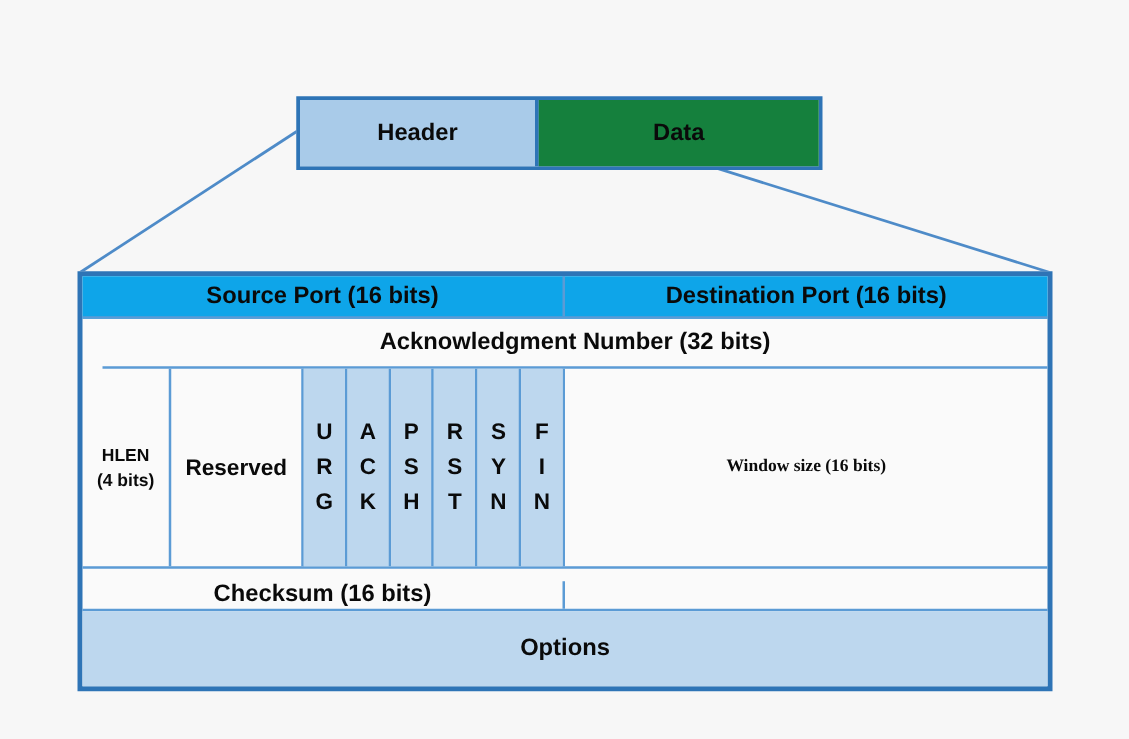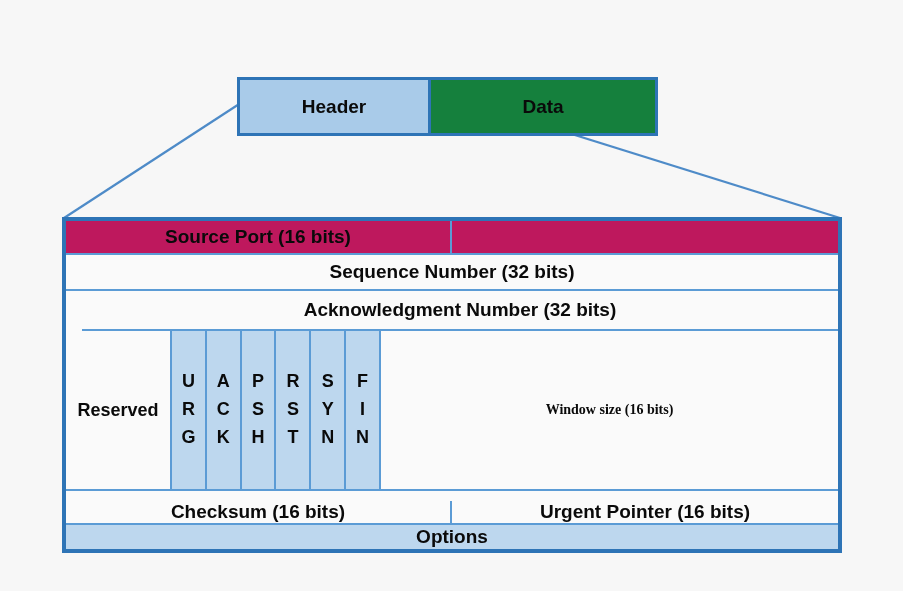--- a/index.html
+++ b/index.html
@@ -58,21 +58,21 @@
     display: flex;
     flex-direction: column;
     z-index: 1;
   }
   .t-row {
     display: flex;
     align-items: stretch;
     border-bottom: 2px solid #5b9bd5;
   }
   .t-row:last-child { border-bottom: none; }
-  .row-ports    { height: 34px; background: #be185d; }
+  .row-ports    { height: 34px; background: #0ea5e9; }
   .row-seq      { height: 36px; }
   .row-ack      { height: 40px; margin-left: 16px; }
   .row-mid      { height: 160px; }
   .row-checksum { height: 34px; align-items: flex-end; }
   .row-options  { flex: 1; background: #bdd7ee; }
   .cell {
     display: flex; align-items: center; justify-content: center;
     font-size: 19px;
     text-align: center;
   }
@@ -148,35 +148,37 @@
       <span>Data</span>
     </div>
   </div>
 
   <div class="tcp-table">
 
     <div class="t-row row-ports">
       <div class="cell cell-source">
         <span>Source Port (16 bits)</span>
       </div>
-    </div>
-
-    <div class="t-row row-seq">
-      <div class="cell cell-full">
-        <span>Sequence Number (32 bits)</span>
-      </div>
-    </div>
+      <div class="cell cell-dest">
+        <span>Destination Port (16 bits)</span>
+      </div>
+    </div>
+
 
     <div class="t-row row-ack">
       <div class="cell cell-full">
         <span>Acknowledgment Number (32 bits)</span>
       </div>
     </div>
 
     <div class="t-row row-mid">
+      <div class="cell cell-hlen">
+        <span>HLEN
+(4 bits)</span>
+      </div>
       <div class="cell cell-reserved">
         <span>Reserved</span>
       </div>
       <div class="flags-col">
         <div class="flags-cells">
           <div class="flag-cell">U
 R
 G</div>
           <div class="flag-cell">A
 C
@@ -197,23 +199,20 @@
       </div>
       <div class="cell cell-window">
         <span>Window size (16 bits)</span>
       </div>
     </div>
 
     <div class="t-row row-checksum">
       <div class="cell cell-checksum">
         <span>Checksum (16 bits)</span>
       </div>
-      <div class="cell cell-urgent">
-        <span>Urgent Pointer (16 bits)</span>
-      </div>
     </div>
 
     <div class="t-row row-options">
       <div class="cell cell-full">
         <span>Options</span>
       </div>
     </div>
 
   </div>
 </div>

